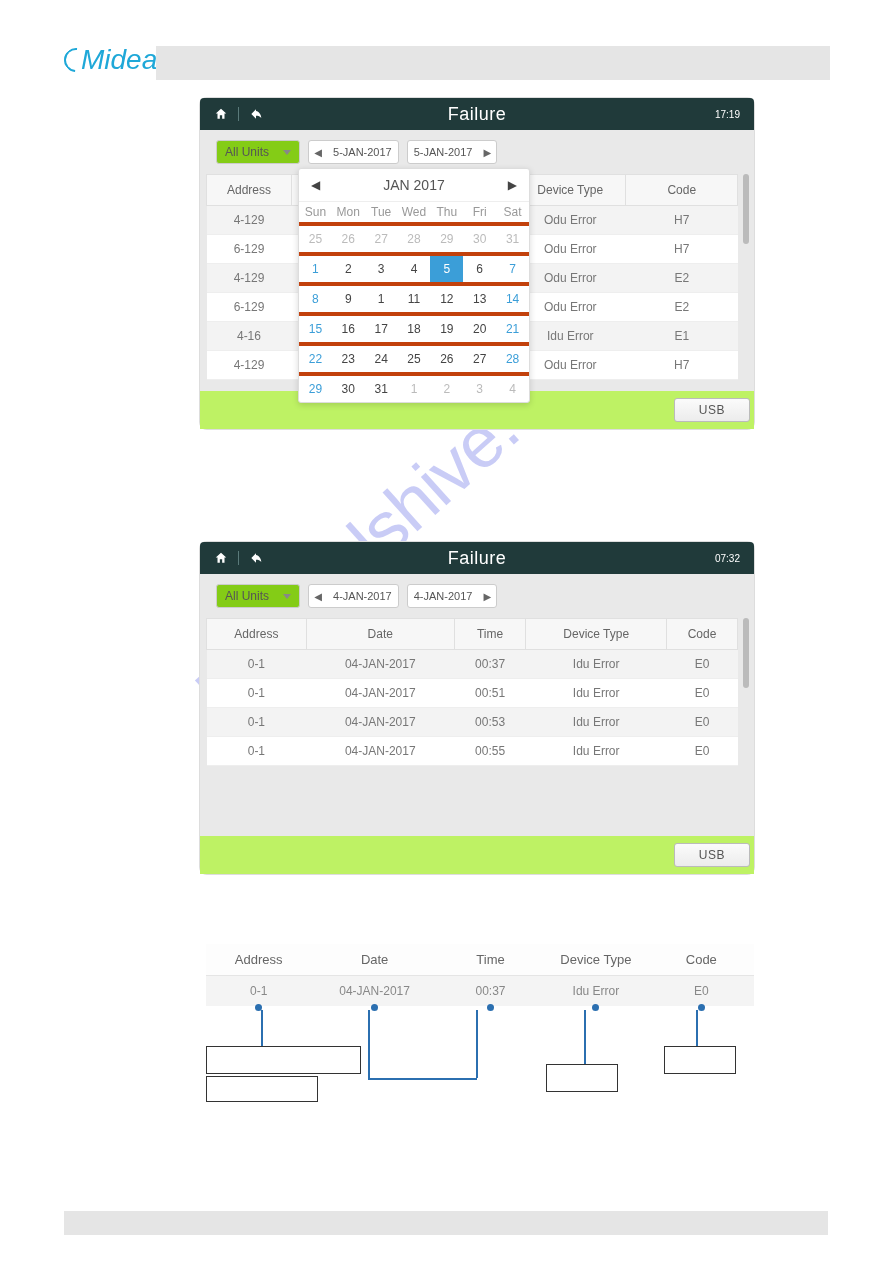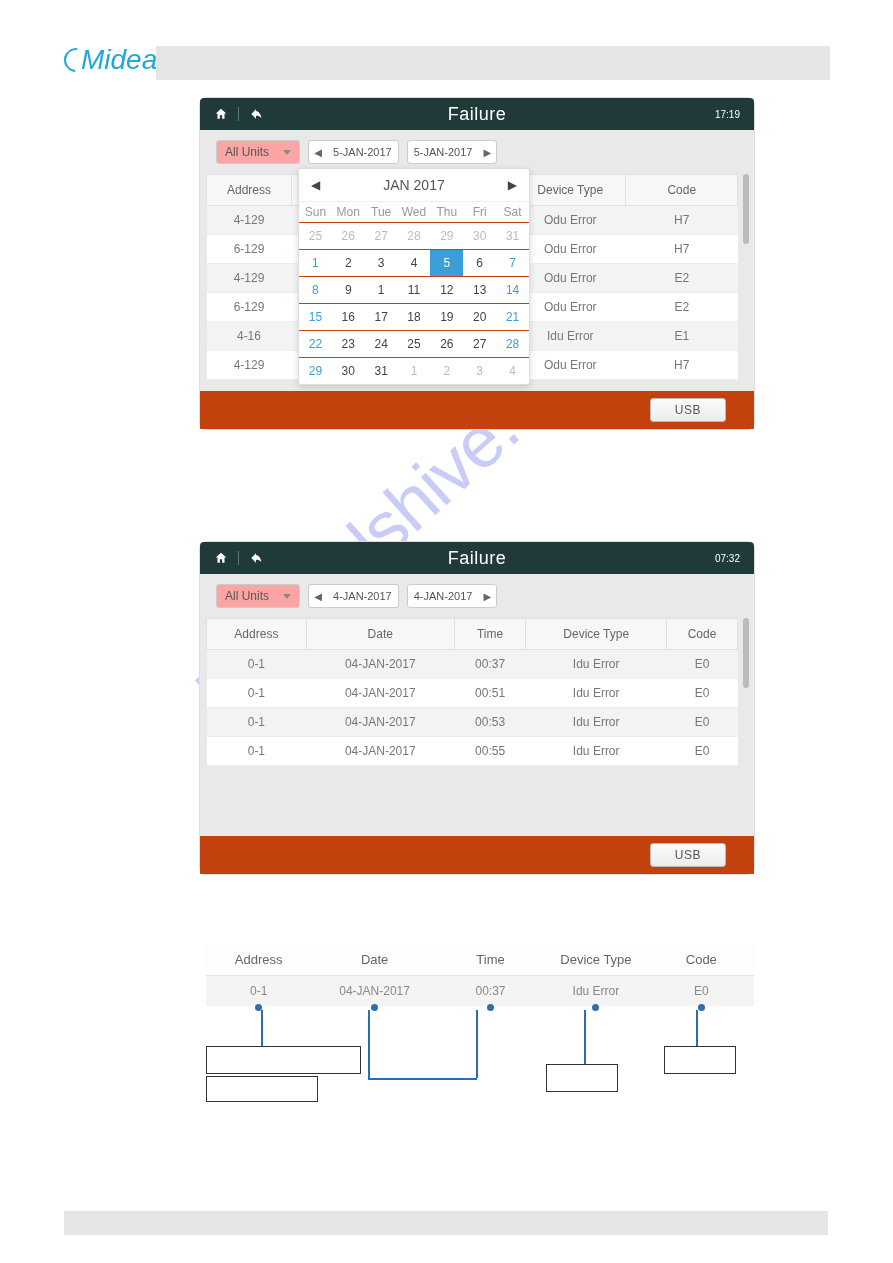--- a/index.html
+++ b/index.html
@@ -76,21 +76,21 @@
     font-size: 10px;
     font-weight: 400;
   }
   .controls {
     display: flex;
     gap: 8px;
     padding: 10px 16px;
     align-items: center;
   }
   .dropdown {
-    background: #fca5a5;
+    background: #84cc16;
     border: 1px solid #ccc;
     border-radius: 3px;
     height: 24px;
     padding: 0 8px;
     display: flex;
     align-items: center;
     font-size: 12px;
     color: #555;
     gap: 14px;
   }
@@ -157,25 +157,25 @@
     background: #bbb;
     border-radius: 3px;
     margin: 0 auto;
   }
   .usb-row {
     position: absolute;
     bottom: 0;
     left: 0;
     right: 0;
     height: 38px;
-    background: #c2410c;
+    background: #bef264;
     display: flex;
     justify-content: flex-end;
     align-items: center;
-    padding-right: 28px;
+    padding-right: 4px;
   }
   .usb-btn {
     background: linear-gradient(#fbfbfb, #ececec);
     border: 1px solid #bbb;
     border-radius: 3px;
     padding: 4px 24px;
     font-size: 12px;
     color: #555;
     letter-spacing: 0.5px;
   }
@@ -208,21 +208,21 @@
   .cal-dow {
     font-size: 12px;
     color: #999;
     padding: 3px 0;
     border-top: 1px solid #eee;
   }
   .cal-day {
     font-size: 12px;
     color: #444;
     padding: 6px 0;
-    border-top: 1px solid #c2410c;
+    border-top: 4px solid #c2410c;
   }
   .cal-other { color: #bbb; }
   .cal-wknd { color: #3b9ed8; }
   .cal-sel { background: #3b9ed8; color: #fff; }
   
   .watermark {
     position: absolute;
     top: 470px;
     left: 130px;
     font-size: 72px;

